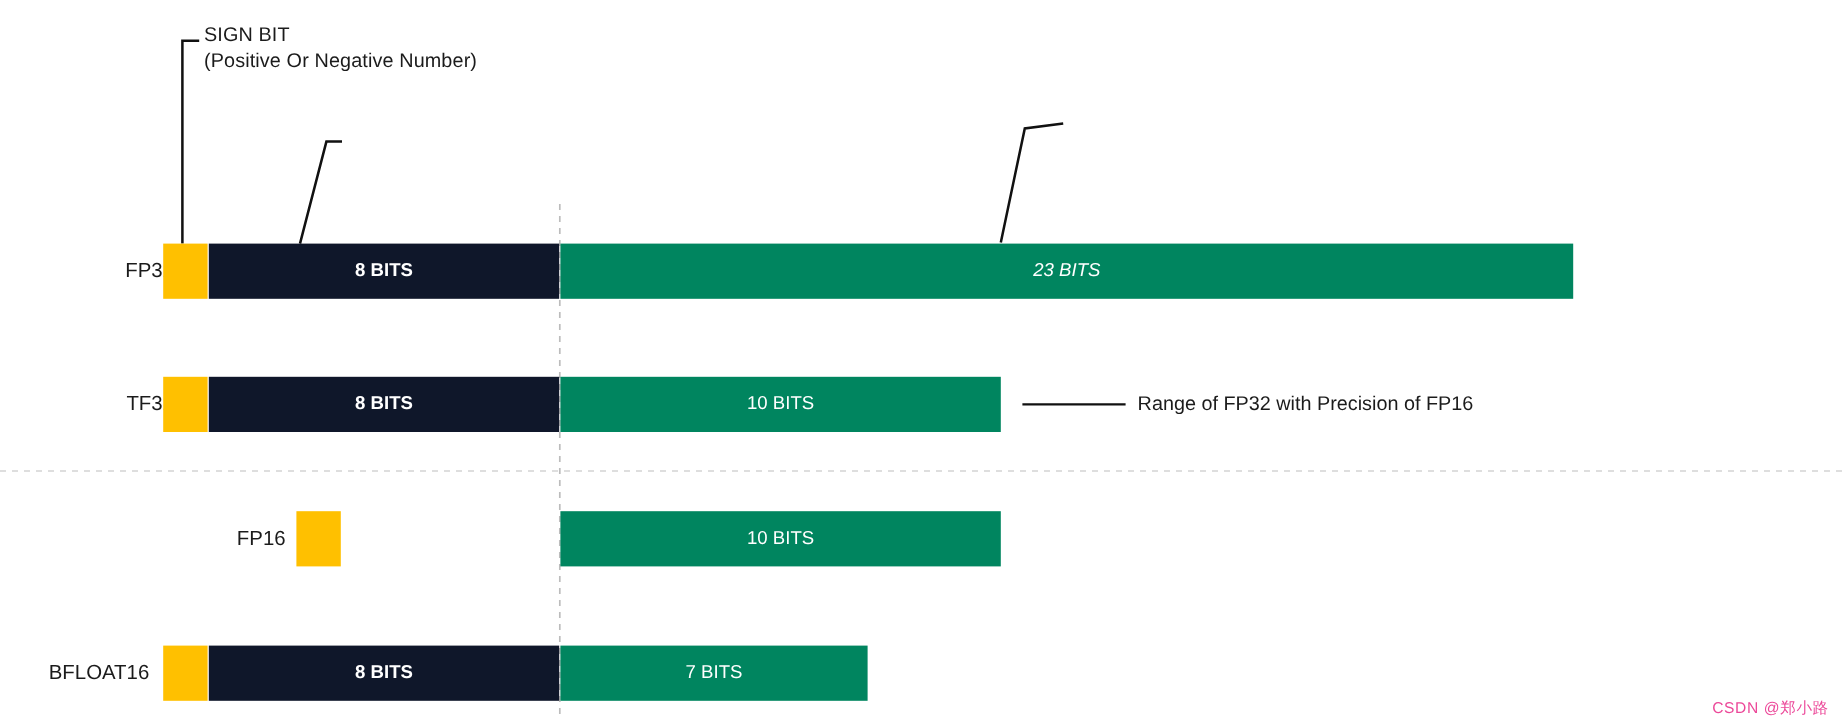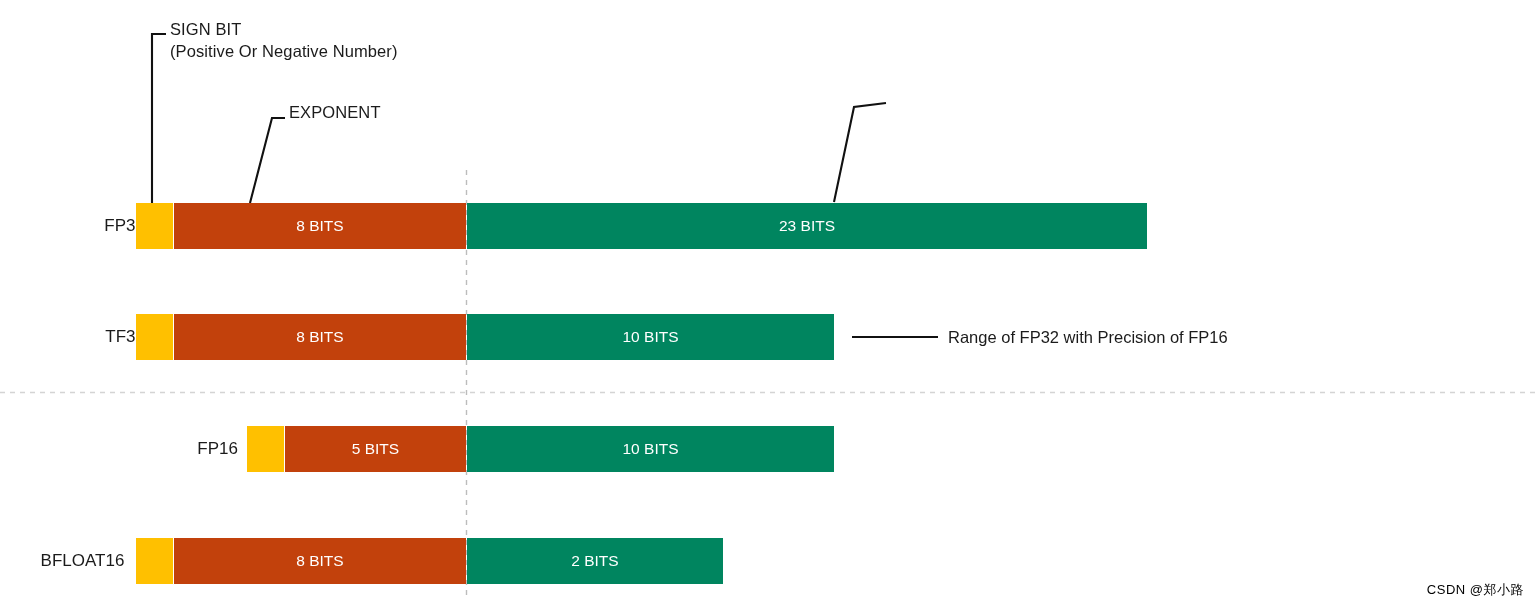--- a/index.html
+++ b/index.html
@@ -63,39 +63,39 @@
     height: 46px;
     box-sizing: border-box;
     color: #ffffff;
     font-size: 15.5px;
     line-height: 46px;
     text-align: center;
     white-space: nowrap;
     overflow: hidden;
   }
   .seg-sign { background: #FFC000; }
-  .seg-exp  { background: #c2410c; }
+  .seg-exp  { background: #0f172a; font-weight: bold; }
   .seg-man  { background: #00855F; }
 
   
   .note-text {
     position: absolute;
     font-size: 16.5px;
     color: #1b1b1b;
     white-space: nowrap;
     line-height: 20px;
   }
 
   
   .watermark {
     position: absolute;
     right: 12px;
     bottom: 12px;
     font-size: 13px;
-    color: #000000;
+    color: #ec4899;
     white-space: nowrap;
     letter-spacing: 0.5px;
   }
 </style>
 </head>
 <body>
 
 <div id="stage">
 
   <svg id="lines" viewBox="0 0 1536 599" xmlns="http://www.w3.org/2000/svg">
@@ -112,49 +112,47 @@
 
     <line x1="852" y1="325" x2="938" y2="325" stroke="#111111" stroke-width="1.9"></line>
   </svg>
 
   <div class="callout" style="left:170px; top:6px;">
     <span class="ctitle">SIGN BIT</span>
     <span class="csub">(Positive Or Negative Number)</span>
   </div>
 
   <div class="callout" style="left:289px; top:89px;">
-    <span class="ctitle">EXPONENT</span>
   </div>
 
 
   <div class="row" style="left:0; top:191px; width:1536px;">
     <div class="row-label" style="left:0; width:125px;">FP32</div>
     <div class="seg seg-sign" style="left:136px; width:37px;"></div>
     <div class="seg seg-exp" style="left:174px; width:292px;">8 BITS</div>
-    <div class="seg seg-man" style="left:467px; width:680px;">23 BITS</div>
+    <div class="seg seg-man" style="left:467px; width:844px;font-style:italic;">23 BITS</div>
   </div>
 
   <div class="row" style="left:0; top:302px; width:1338px;">
     <div class="row-label" style="left:0; width:125px;">TF32</div>
     <div class="seg seg-sign" style="left:136px; width:37px;"></div>
     <div class="seg seg-exp" style="left:174px; width:292px;">8 BITS</div>
     <div class="seg seg-man" style="left:467px; width:367px;">10 BITS</div>
   </div>
 
   <div class="note-text" style="left:948px; top:315px;text-align:right;">Range of FP32 with Precision of FP16</div>
 
   <div class="row" style="left:0; top:414px; width:1220px;">
     <div class="row-label" style="left:0; width:218px;">FP16</div>
     <div class="seg seg-sign" style="left:247px; width:37px;"></div>
-    <div class="seg seg-exp" style="left:285px; width:181px;">5 BITS</div>
     <div class="seg seg-man" style="left:467px; width:367px;">10 BITS</div>
   </div>
 
   <div class="row" style="left:0; top:526px; width:1536px;">
     <div class="row-label" style="left:0; width:125px;text-align:center;">BFLOAT16</div>
     <div class="seg seg-sign" style="left:136px; width:37px;"></div>
     <div class="seg seg-exp" style="left:174px; width:292px;">8 BITS</div>
-    <div class="seg seg-man" style="left:467px; width:256px;">2 BITS</div>
+    <div class="seg seg-man" style="left:467px; width:256px;">7 BITS</div>
   </div>
 
   <div class="watermark">CSDN @郑小路</div>
 
 </div>
 
 </body></html>

